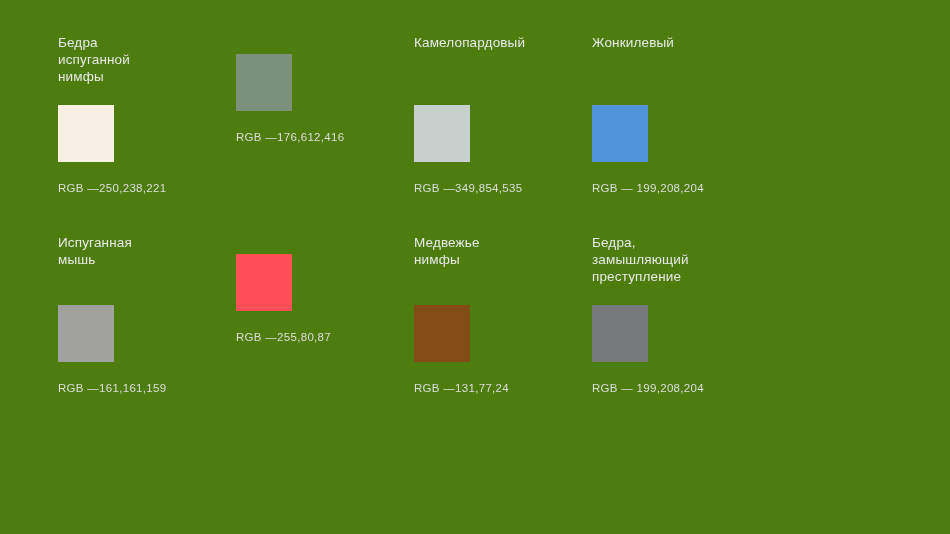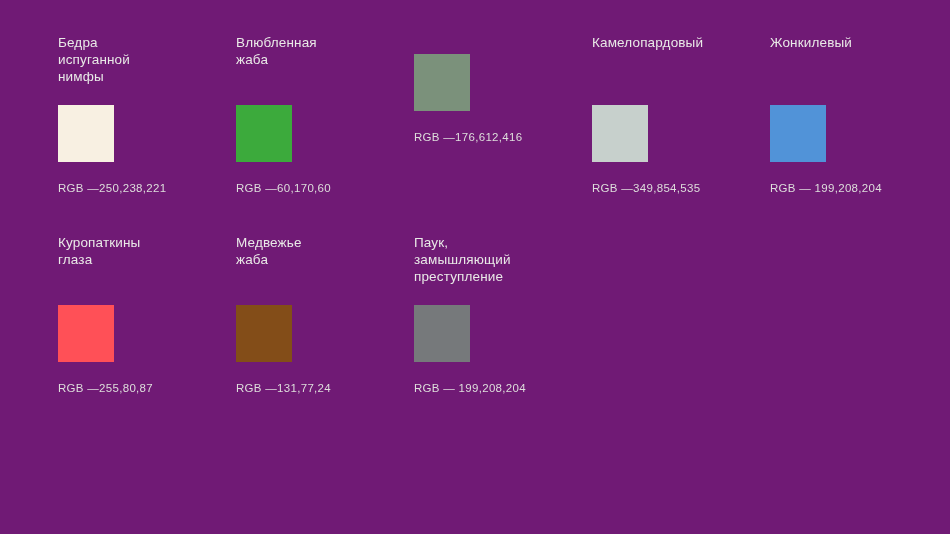--- a/index.html
+++ b/index.html
@@ -13,21 +13,21 @@
     height: 534px;
     overflow: hidden;
     font-family: "Liberation Sans", "DejaVu Sans", sans-serif;
     -webkit-font-smoothing: antialiased;
   }
 
   .board {
     position: relative;
     width: 950px;
     height: 534px;
-    background: #701a75;
+    background: #4d7c0f;
     box-sizing: border-box;
   }
 
   .grid {
     position: absolute;
     left: 58px;
     top: 34px;
     width: 860px;
     display: flex;
     flex-direction: column;
@@ -88,28 +88,20 @@
       <div class="cell">
         <div class="cell-title">Бедра
 испуганной
 нимфы</div>
         <div class="swatch-wrap">
           <span class="swatch" style="background-color: rgb(248, 240, 226);"></span>
         </div>
         <div class="cell-rgb">RGB —250,238,221</div>
       </div>
       <div class="cell">
-        <div class="cell-title">Влюбленная
-жаба</div>
-        <div class="swatch-wrap">
-          <span class="swatch" style="background-color: rgb(60, 170, 60);"></span>
-        </div>
-        <div class="cell-rgb">RGB —60,170,60</div>
-      </div>
-      <div class="cell">
         <div class="swatch-wrap">
           <span class="swatch" style="background-color: rgb(123, 145, 123);"></span>
         </div>
         <div class="cell-rgb">RGB —176,612,416</div>
       </div>
       <div class="cell">
         <div class="cell-title">Камелопардовый</div>
         <div class="swatch-wrap">
           <span class="swatch" style="background-color: rgb(199, 208, 204);"></span>
         </div>
@@ -119,37 +111,43 @@
         <div class="cell-title">Жонкилевый</div>
         <div class="swatch-wrap">
           <span class="swatch" style="background-color: rgb(81, 147, 216);"></span>
         </div>
         <div class="cell-rgb">RGB — 199,208,204</div>
       </div>
     </div>
 
     <div class="row">
       <div class="cell">
-        <div class="cell-title">Куропаткины
-глаза</div>
+        <div class="cell-title">Испуганная
+мышь</div>
+        <div class="swatch-wrap">
+          <span class="swatch" style="background-color: rgb(161, 161, 159);"></span>
+        </div>
+        <div class="cell-rgb">RGB —161,161,159</div>
+      </div>
+      <div class="cell">
         <div class="swatch-wrap">
           <span class="swatch" style="background-color: rgb(255, 80, 87);"></span>
         </div>
         <div class="cell-rgb">RGB —255,80,87</div>
       </div>
       <div class="cell">
         <div class="cell-title">Медвежье
-жаба</div>
+нимфы</div>
         <div class="swatch-wrap">
           <span class="swatch" style="background-color: rgb(131, 77, 24);"></span>
         </div>
         <div class="cell-rgb">RGB —131,77,24</div>
       </div>
       <div class="cell">
-        <div class="cell-title">Паук,
+        <div class="cell-title">Бедра,
 замышляющий
 преступление</div>
         <div class="swatch-wrap">
           <span class="swatch" style="background-color: rgb(118, 121, 123);"></span>
         </div>
         <div class="cell-rgb">RGB — 199,208,204</div>
       </div>
     </div>
 
   </div>

